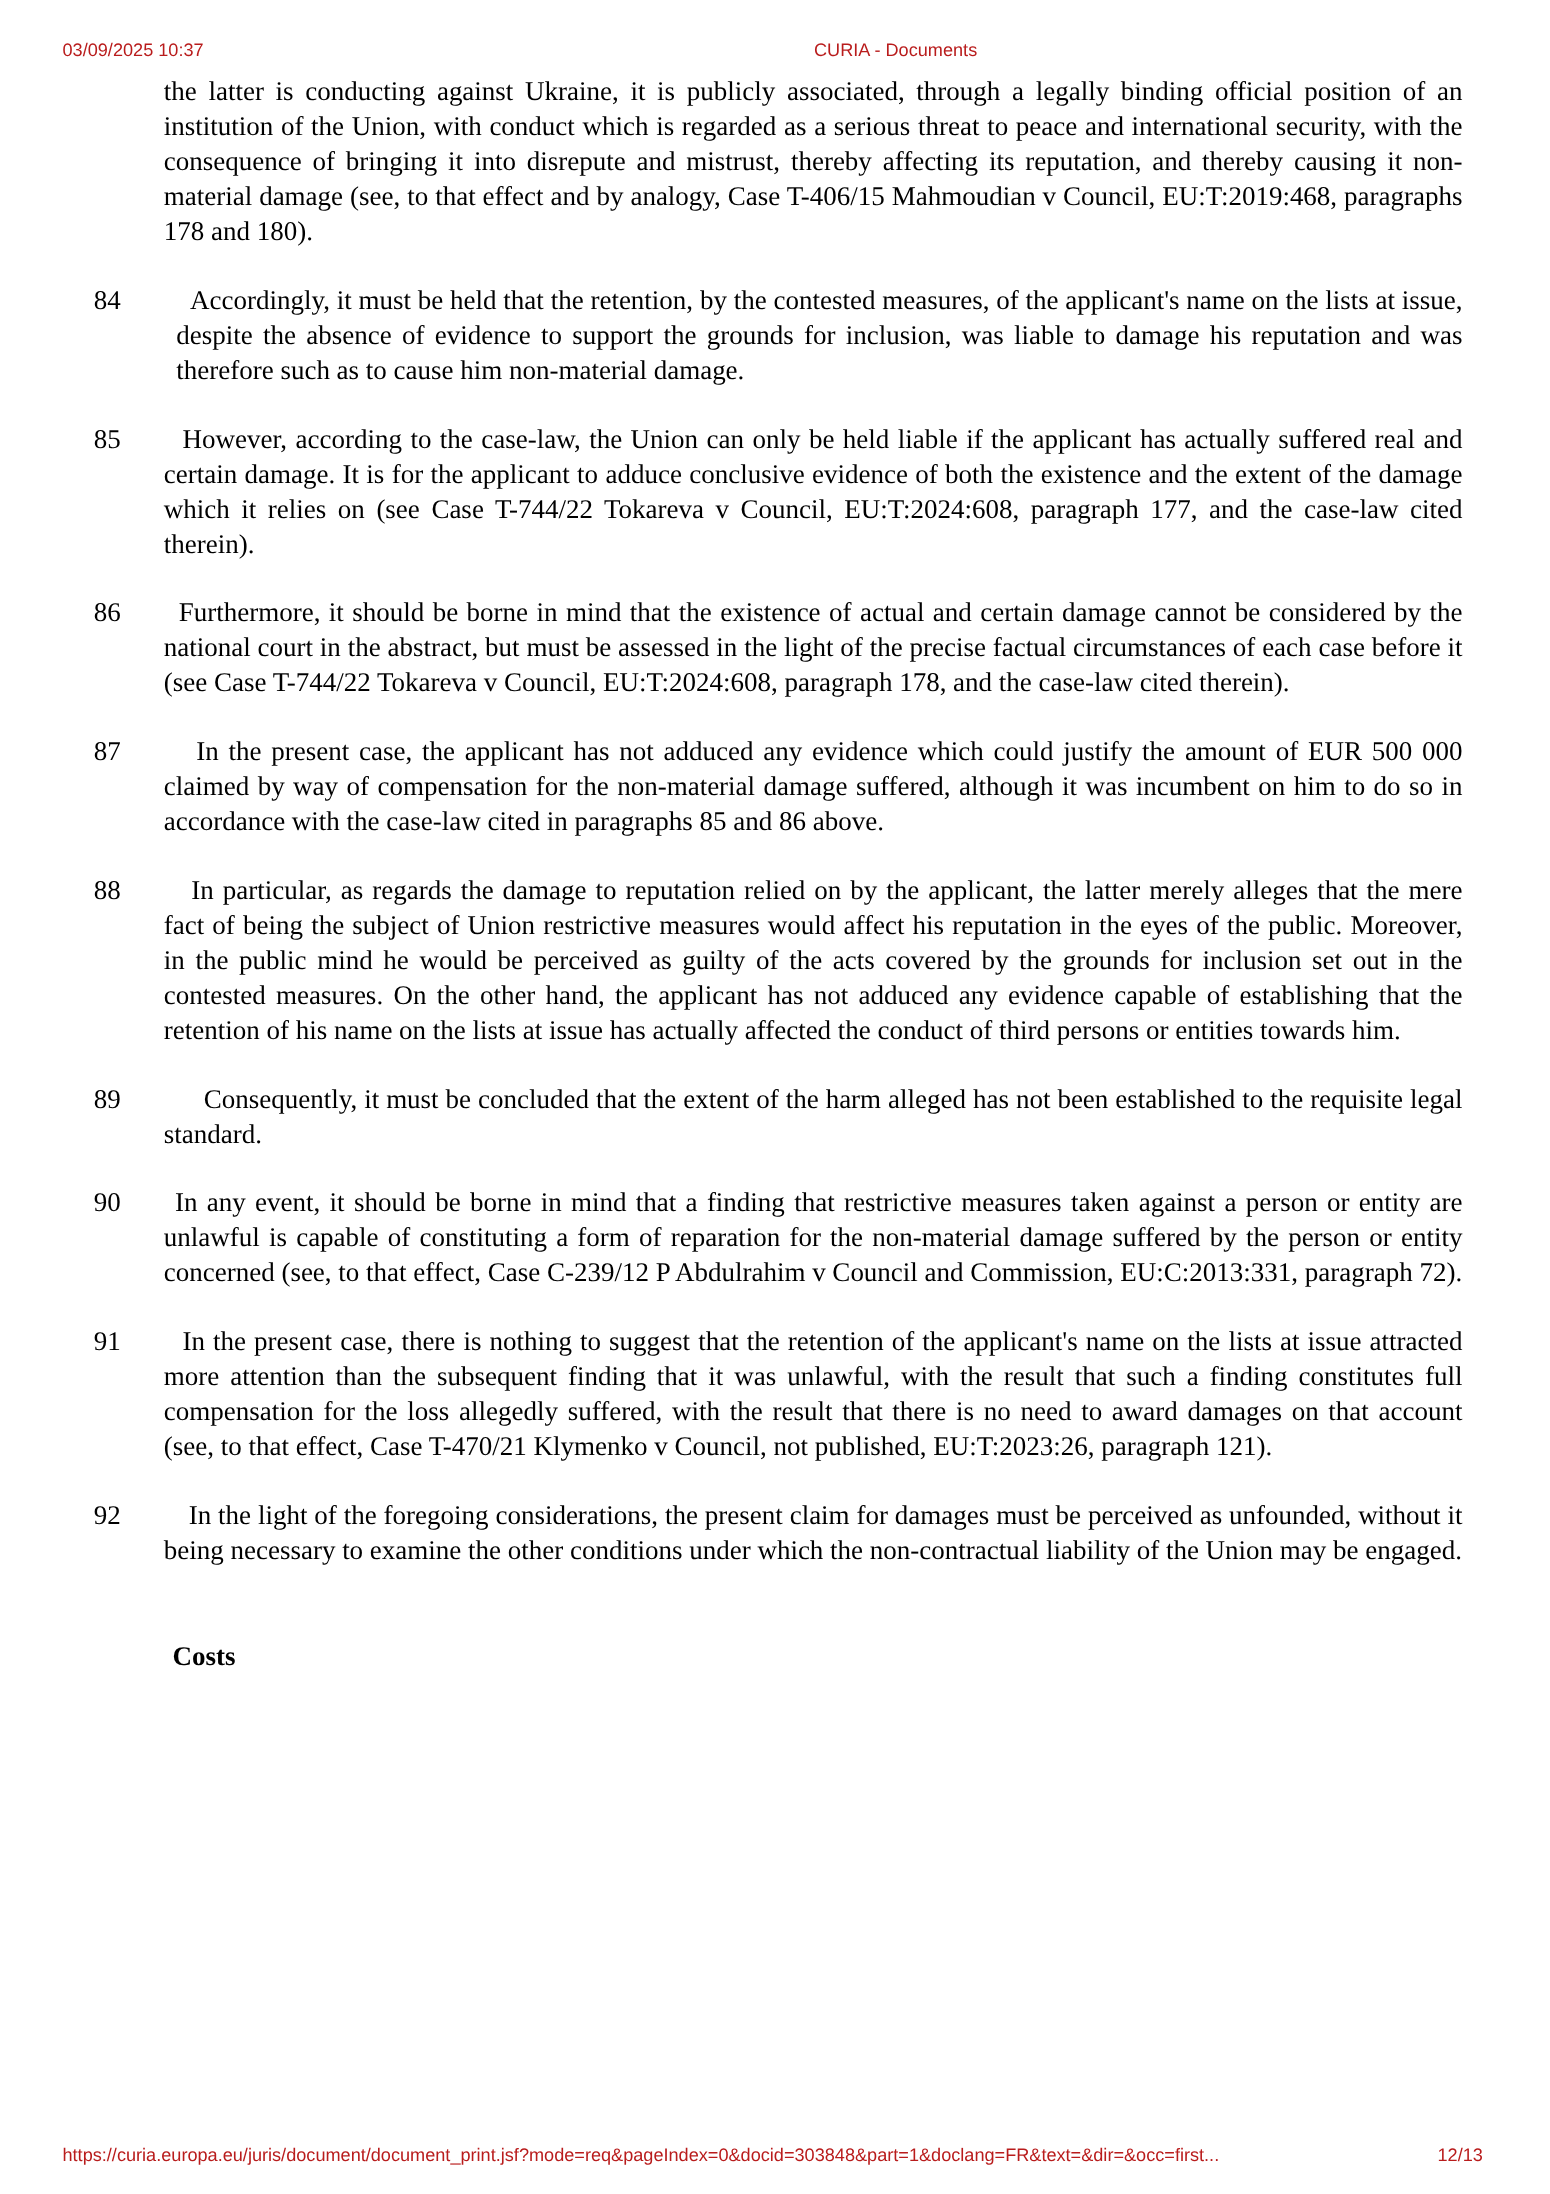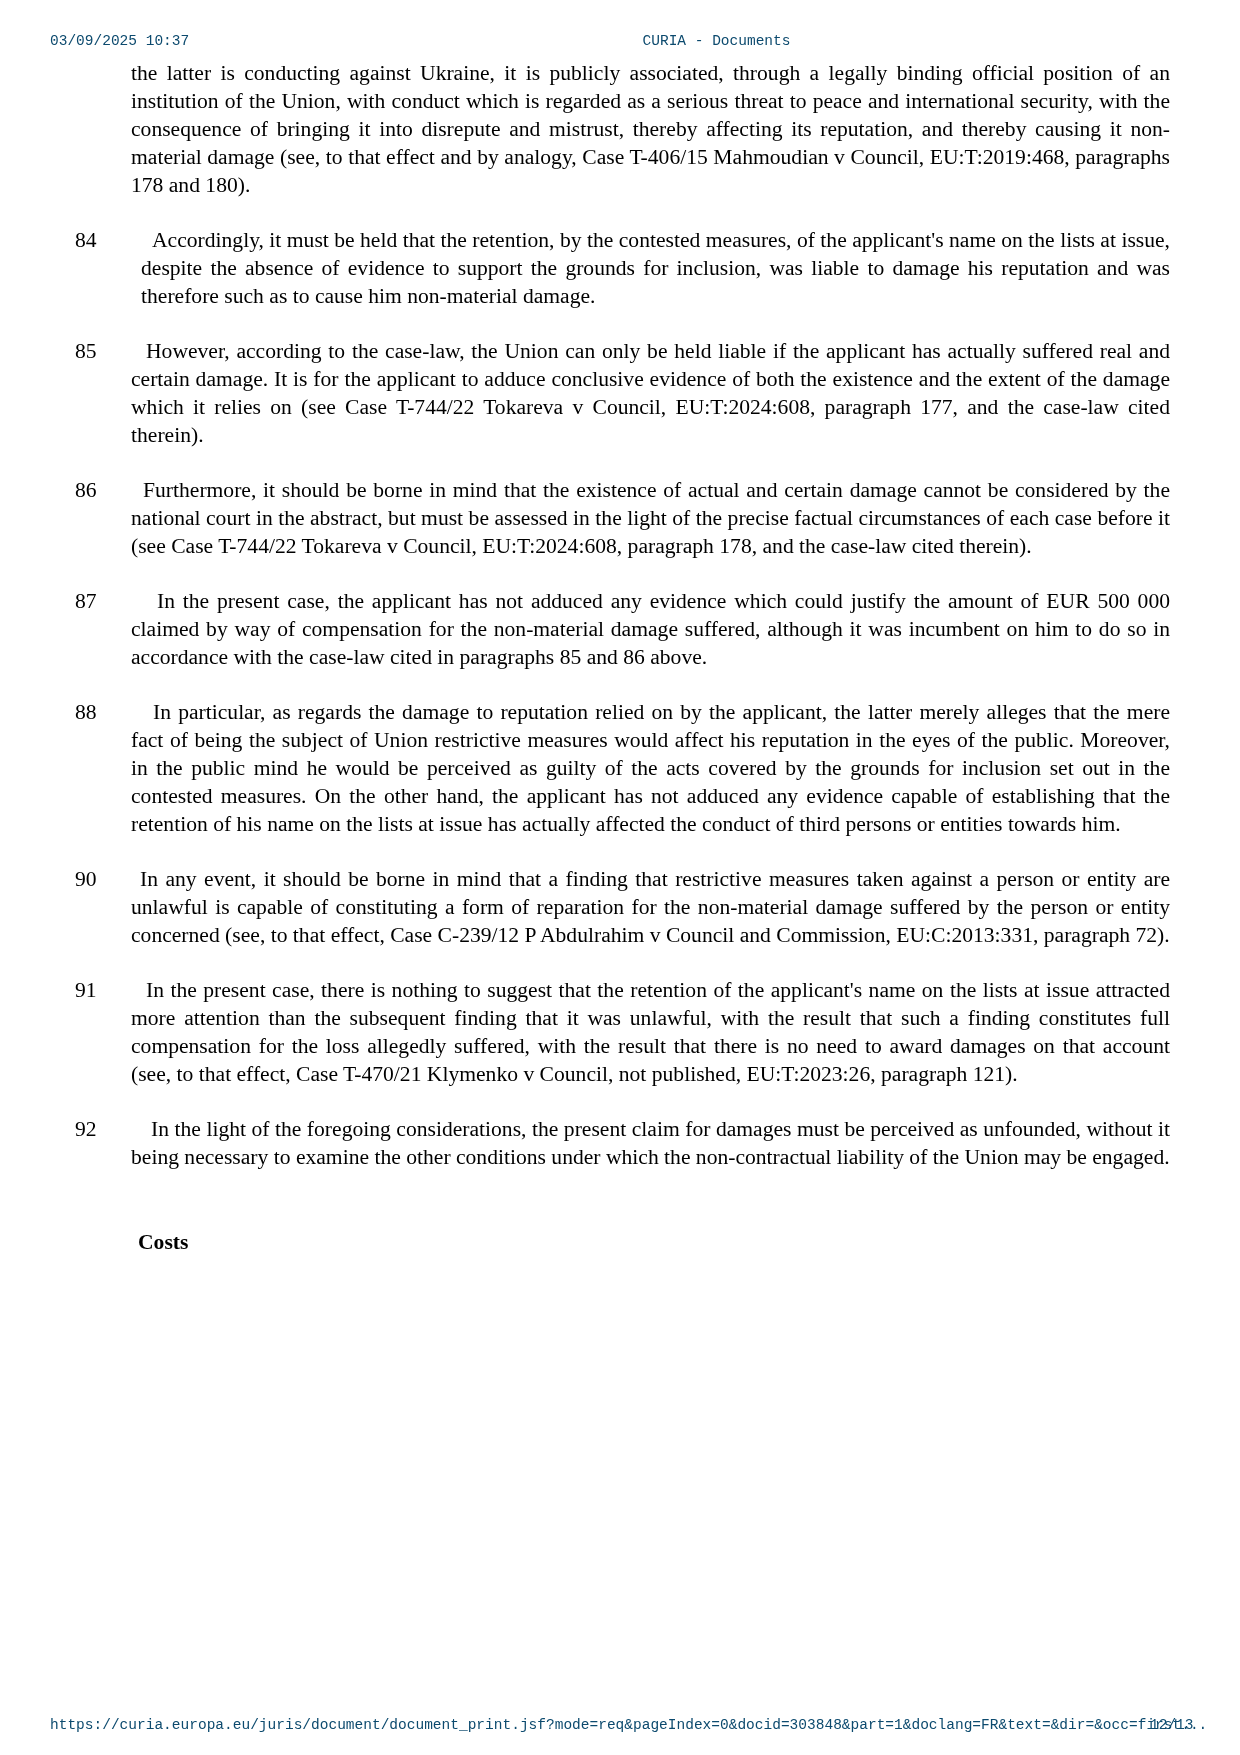--- a/index.html
+++ b/index.html
@@ -9,25 +9,25 @@
     }
     body {
       width: 1240px;
       height: 1755px;
       position: relative;
       overflow: hidden;
       color: #000000;
     }
     .hdr, .ftr {
       position: absolute;
-      font-family: Liberation Mono, monospace;
+      font-family: Liberation Sans, sans-serif;
       font-size: 14.5px;
       line-height: 18px;
       white-space: nowrap;
-      color: #0c4a6e;
+      color: #b91c1c;
     }
     #hdr-date { left: 50px; top: 32px; }
     #hdr-title { left: 0; width: 1433px; text-align: center; top: 32px; }
     #ftr-url { left: 50px; top: 1716px; }
     #ftr-page { left: 1150px; top: 1716px; }
 
     .doc {
       position: absolute;
       left: 0;
       top: 59px;
@@ -99,20 +99,24 @@
   <div class="para i87">
     <span class="num">87</span>
     <span class="txt">In the present case, the applicant has not adduced any evidence which could justify the amount of EUR 500 000 claimed by way of compensation for the non-material damage suffered, although it was incumbent on him to do so in accordance with the case-law cited in paragraphs 85 and 86 above.</span>
   </div>
 
   <div class="para i88">
     <span class="num">88</span>
     <span class="txt">In particular, as regards the damage to reputation relied on by the applicant, the latter merely alleges that the mere fact of being the subject of Union restrictive measures would affect his reputation in the eyes of the public. Moreover, in the public mind he would be perceived as guilty of the acts covered by the grounds for inclusion set out in the contested measures. On the other hand, the applicant has not adduced any evidence capable of establishing that the retention of his name on the lists at issue has actually affected the conduct of third persons or entities towards him.</span>
   </div>
 
+  <div class="para i89">
+    <span class="num">89</span>
+    <span class="txt">Consequently, it must be concluded that the extent of the harm alleged has not been established to the requisite legal standard.</span>
+  </div>
 
   <div class="para i90">
     <span class="num">90</span>
     <span class="txt">In any event, it should be borne in mind that a finding that restrictive measures taken against a person or entity are unlawful is capable of constituting a form of reparation for the non-material damage suffered by the person or entity concerned (see, to that effect, Case C-239/12 P Abdulrahim v Council and Commission, EU:C:2013:331, paragraph 72).</span>
   </div>
 
   <div class="para i91">
     <span class="num">91</span>
     <span class="txt">In the present case, there is nothing to suggest that the retention of the applicant's name on the lists at issue attracted more attention than the subsequent finding that it was unlawful, with the result that such a finding constitutes full compensation for the loss allegedly suffered, with the result that there is no need to award damages on that account (see, to that effect, Case T-470/21 Klymenko v Council, not published, EU:T:2023:26, paragraph 121).</span>
   </div>

